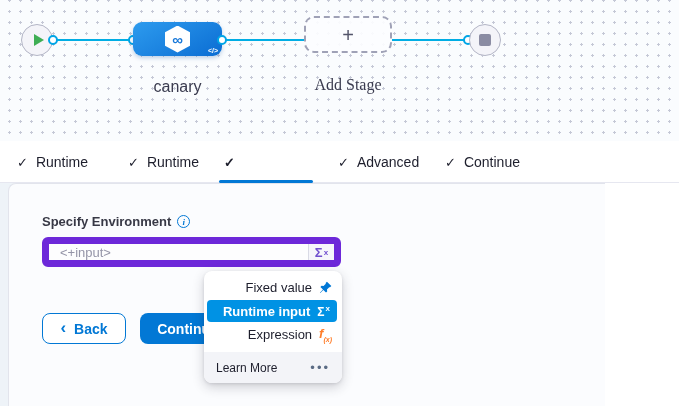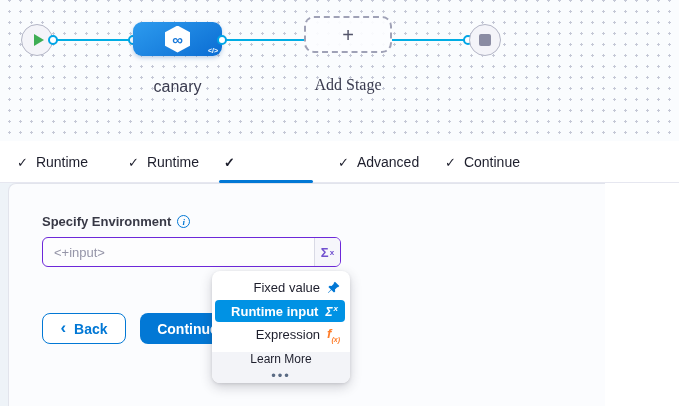--- a/index.html
+++ b/index.html
@@ -53,49 +53,49 @@
   
   .content { position:absolute; left:0; top:183px; width:605px; height:223px; background:#eef3f8; }
   .panel { position:absolute; left:8px; top:0; right:0; bottom:0; background:#fbfcfe;
     border-left:1px solid #e2e4ec; border-top:1px solid #e2e4ec; border-top-left-radius:8px; }
   .field-label { position:absolute; left:42px; top:31px; display:flex; align-items:center; gap:6px;
     font-size:13px; font-weight:700; color:#383946; }
   .info-icon { width:13px; height:13px; border:1px solid #0278d5; border-radius:50%;
     color:#0278d5; font-size:9px; font-style:italic; font-family:"Liberation Serif", serif;
     display:flex; align-items:center; justify-content:center; font-weight:700; }
   .input-wrap { position:absolute; left:42px; top:54px; width:299px; height:30px;
-    border:1px solid #6d28d9; border-radius:6px; background:#fdfdfe; display:flex; overflow:hidden; }
+    border:7px solid #6d28d9; border-radius:6px; background:#fdfdfe; display:flex; overflow:hidden; }
   .input-wrap input { flex:1; border:none; outline:none; background:transparent;
     padding:0 0 0 11px; font-size:13px; color:#9595a8; font-family:"Liberation Sans", sans-serif; }
   .sigma-btn { width:26px; border-left:1px solid #d9dae5; background:#f6f6fb;
     display:flex; align-items:center; justify-content:center;
     color:#7150cf; font-weight:700; font-size:13px; cursor:pointer; }
   .sigma-btn sup, .mi-sigma sup { font-size:8px; margin-left:1px; }
 
   .btn { position:absolute; top:130px; height:31px; border-radius:8px; display:flex;
     align-items:center; justify-content:center; font-size:14px; font-weight:700; cursor:pointer; }
   .btn-back { left:42px; width:84px; background:#fff; border:1.5px solid #0278d5; color:#0278d5; gap:8px; }
   .btn-back .chev { font-size:17px; line-height:1; margin-top:-2px; }
   .btn-continue { left:140px; width:95px; background:#0278d5; color:#fff; z-index:1; }
 
   
-  .menu { position:absolute; left:212px; top:88px; width:138px; z-index:2; background:#fff;
+  .menu { position:absolute; left:204px; top:88px; width:138px; z-index:2; background:#fff;
     border-radius:8px; padding-top:5px;
     box-shadow:0 4px 12px rgba(40,41,61,.22), 0 1px 3px rgba(40,41,61,.12); }
   .menu-item { height:23px; display:flex; align-items:center; justify-content:flex-end; gap:7px;
     padding:0 10px; font-size:13px; color:#1d1e2c; cursor:pointer; }
   .menu-item.selected { height:22px; margin:1px 5px 1px 3px; padding:0 7px;
     background:#0092e4; border-radius:4px; color:#fff; font-weight:700; }
-  .mi-sigma { font-weight:700; font-size:12px; color:#fff;font-style:italic; }
+  .mi-sigma { font-weight:700; font-size:12px; color:#fff; }
   .fx-icon { color:#ff7d29; font-size:13px; font-weight:700; font-style:italic; }
   .fx-icon sub { font-size:7px; }
   .pin-icon svg { display:block; }
   .menu-footer { margin-top:6px; height:31px; background:#f3f4f8; border-radius:0 0 8px 8px;
     display:flex; align-items:center; justify-content:space-between; padding:0 12px;
-    font-size:12px; color:#1d1e2c;flex-direction:column; }
+    font-size:12px; color:#1d1e2c; }
   .more-dots { color:#5a6b84; font-size:13px; letter-spacing:2px; cursor:pointer; }
 </style>
 </head>
 <body>
 
 <div id="app">
 
   <div class="canvas">
     <div class="edge e1"></div>
     <div class="edge e2"></div>

